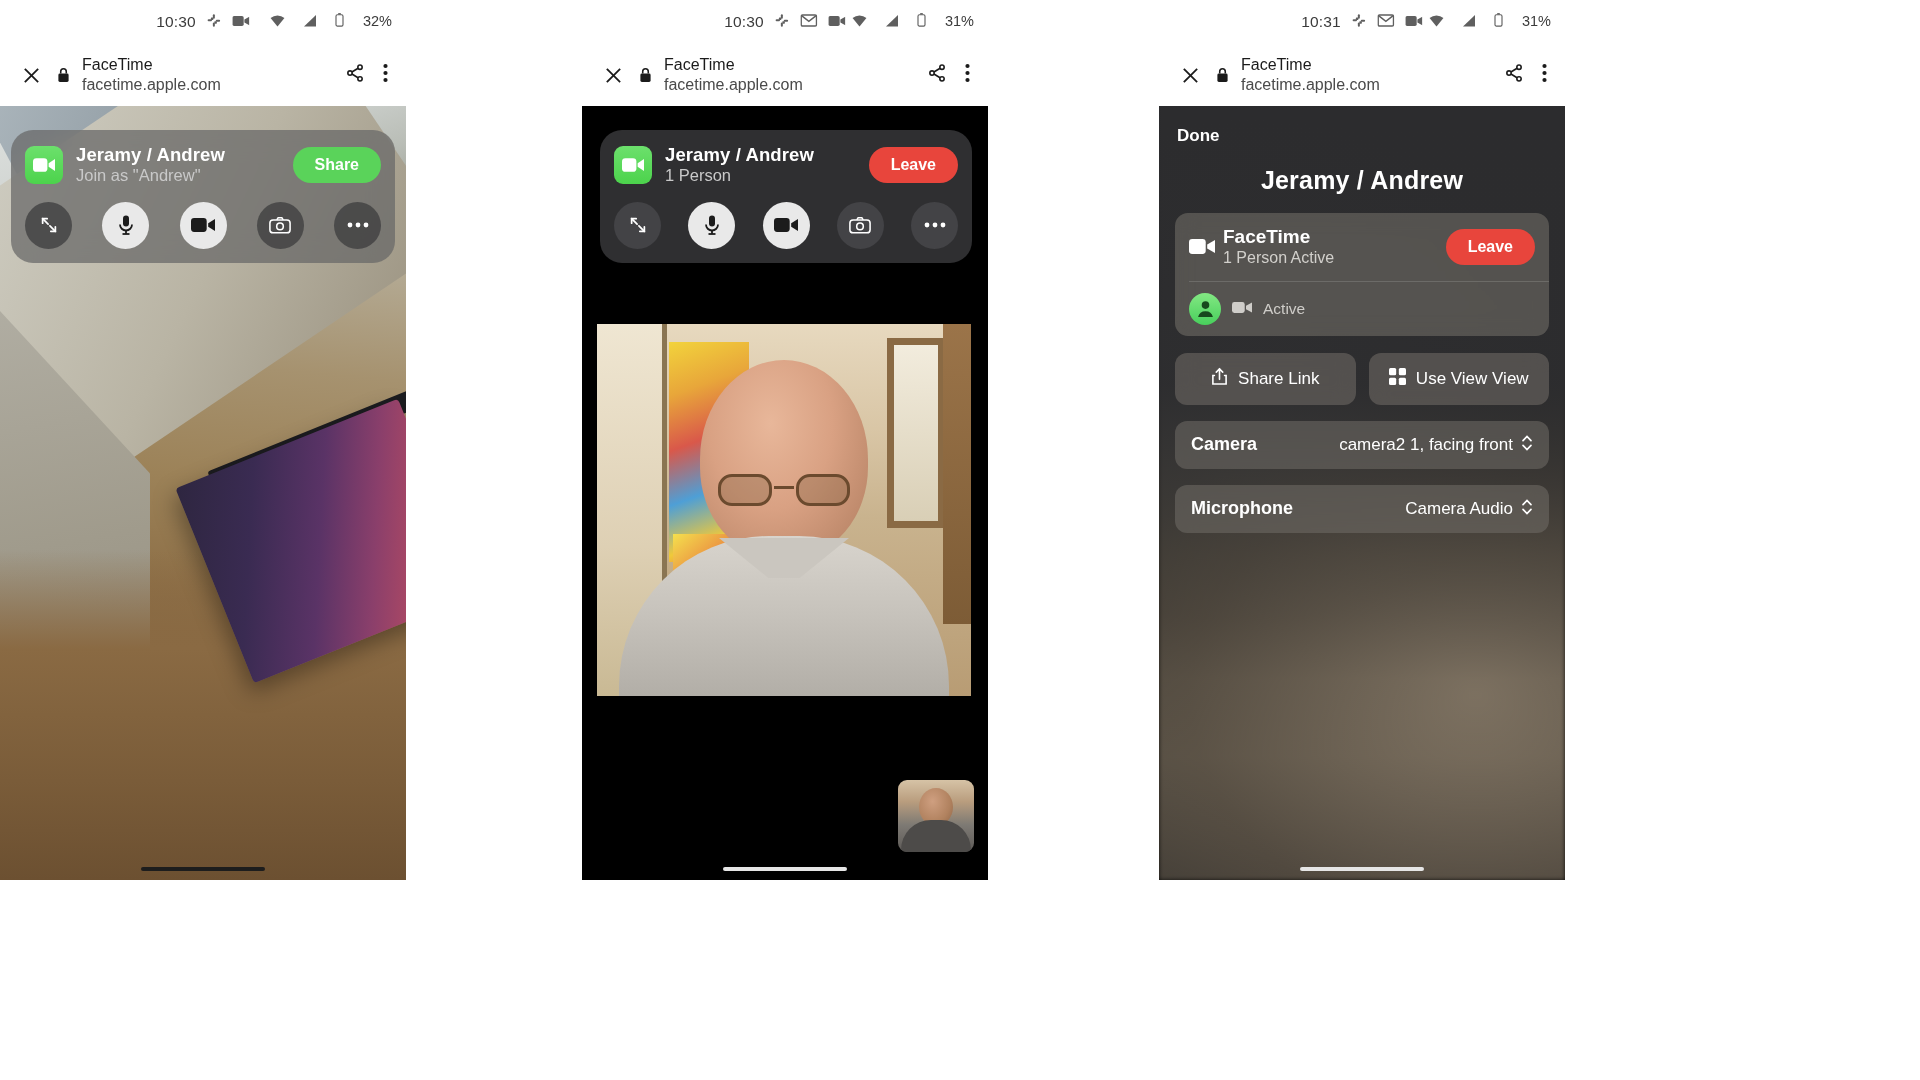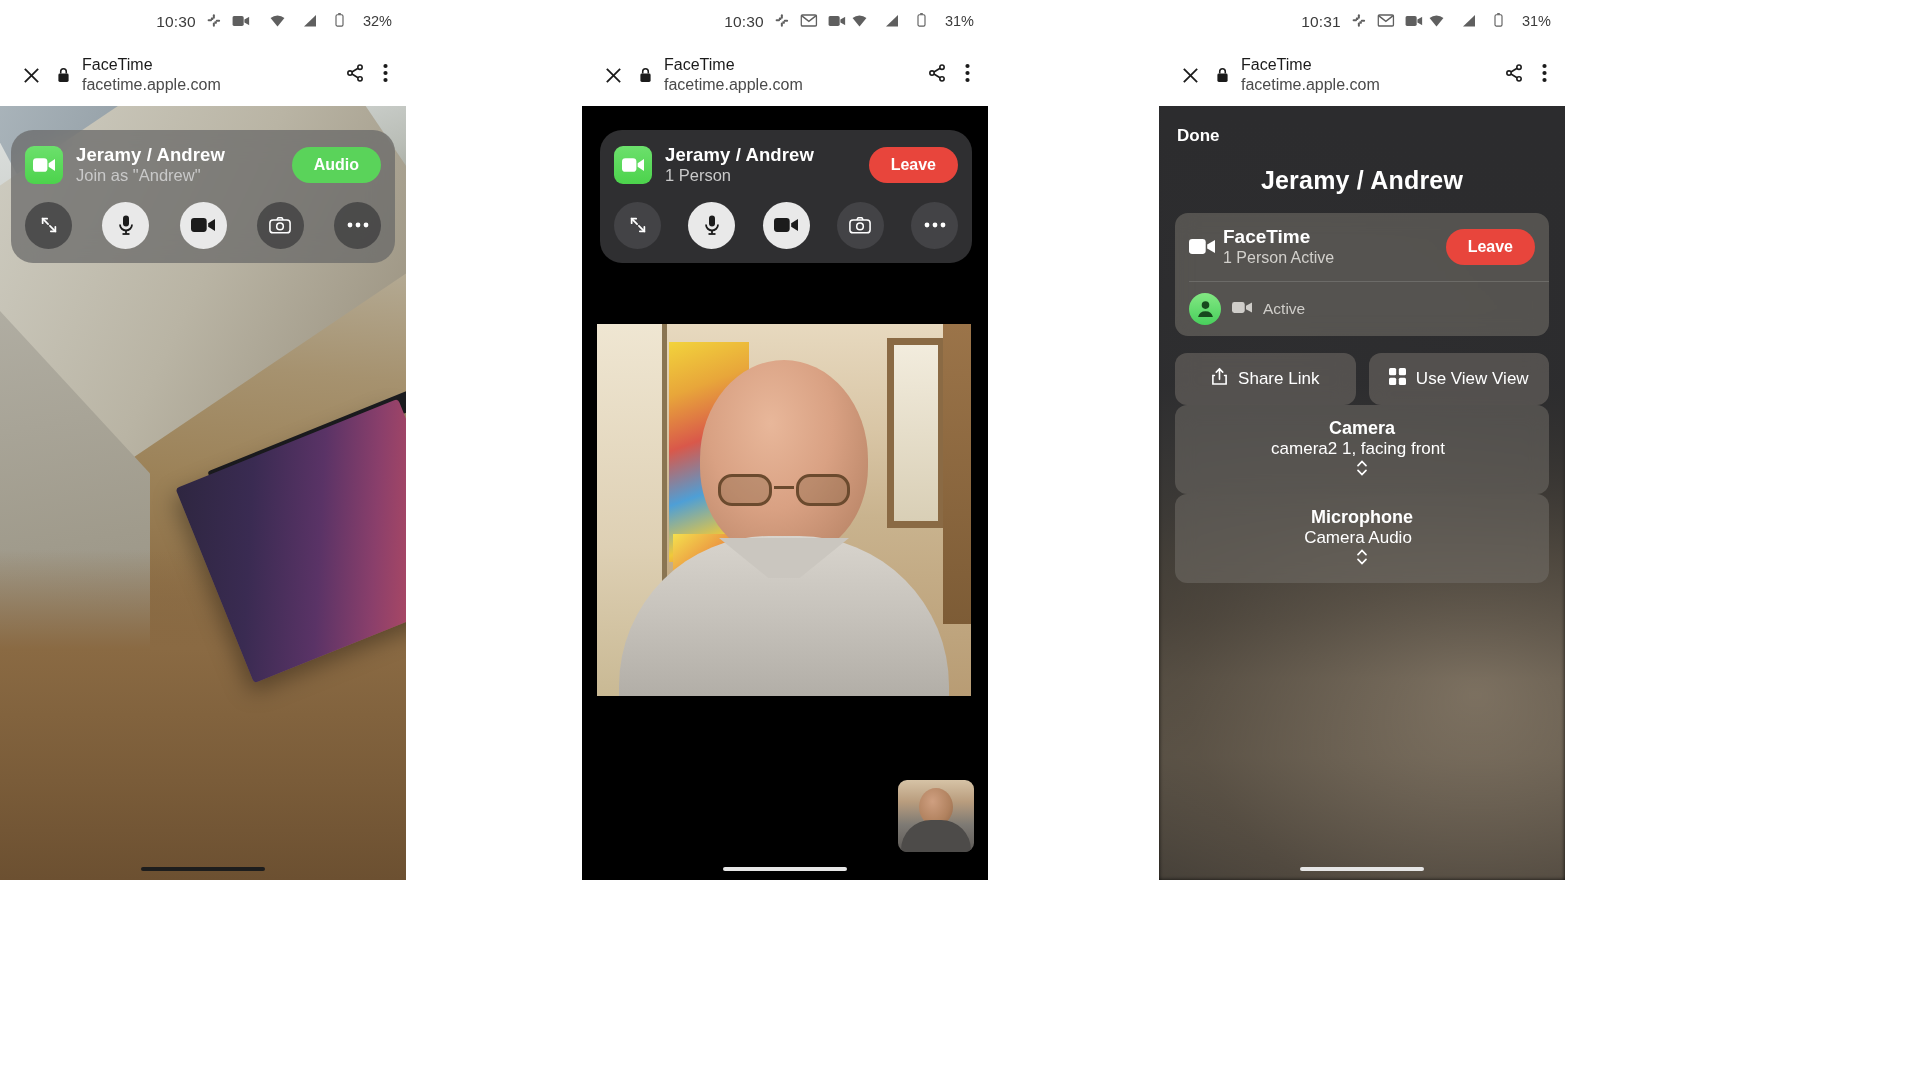--- a/index.html
+++ b/index.html
@@ -234,23 +234,23 @@
   .active-txt { font-size: 15.5px; color: #cfcdc9; }
 
   .pairrow { display: flex; gap: 13px; margin-top: 17px; }
   .pill {
     flex: 1; background: rgba(118,114,108,.52); border: none; border-radius: 12px;
     color: #fff; font-size: 17px; padding: 14px 8px; cursor: pointer;
     display: flex; align-items: center; justify-content: center; gap: 10px;
     font-family: "Liberation Sans", sans-serif; backdrop-filter: blur(10px);
   }
   .selrow {
-    background: rgba(118,114,108,.50); border-radius: 12px; 
+    background: rgba(118,114,108,.50); border-radius: 12px; margin-top: 16px;
     display: flex; align-items: center; padding: 13px 16px;
-    backdrop-filter: blur(10px); cursor: pointer; flex-direction: column;
+    backdrop-filter: blur(10px); cursor: pointer;
   }
   .sel-label { font-size: 18px; font-weight: bold; color: #fff; flex: none; }
   .sel-val { flex: 1; text-align: right; font-size: 17px; color: #fff; padding-right: 8px; }
 
   
   .gesture {
     position: absolute; bottom: 9px; left: 50%; transform: translateX(-50%);
     width: 124px; height: 4px; border-radius: 3px; background: #1d1d1d;
   }
   .gesture.onDark { background: #e6e6e6; }
@@ -354,21 +354,21 @@
           <div class="ft-badge">
             <svg width="22" height="16" viewBox="0 0 26 18" fill="#fff">
               <rect x="0" y="1" width="17" height="16" rx="4"></rect>
                 <path d="M18.5 7 L26 2 L26 16 L18.5 11 Z"></path>
             </svg>
           </div>
           <div class="call-meta">
             <div class="call-title">Jeramy / Andrew</div>
             <div class="call-sub">Join as "Andrew"</div>
           </div>
-          <button class="call-btn btn-join">Audio</button>
+          <button class="call-btn btn-join">Share</button>
         </div>
         <div class="ctrl-row">
           <button class="ctrl dark">
             <svg width="20" height="20" viewBox="0 0 22 22" fill="none" stroke="#fff" stroke-width="1.9" stroke-linecap="round">
               <path d="M9 4 L4 4 L4 9"></path>
                 <path d="M4 4 L10 10"></path>
                 <path d="M13 18 L18 18 L18 13"></path>
                 <path d="M18 18 L12 12"></path>
             </svg>
           </button>

